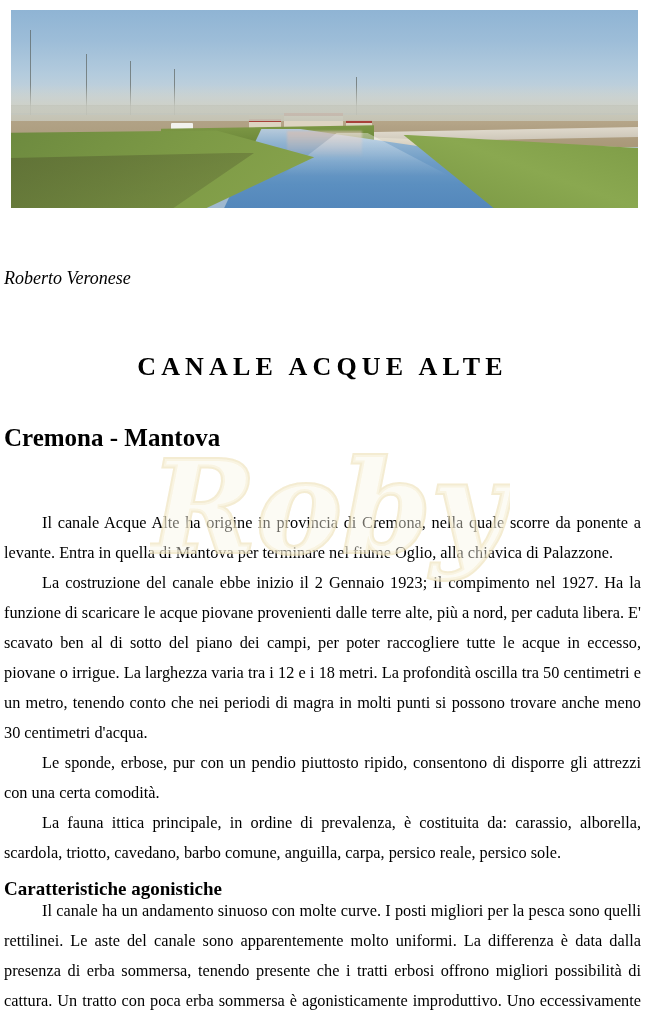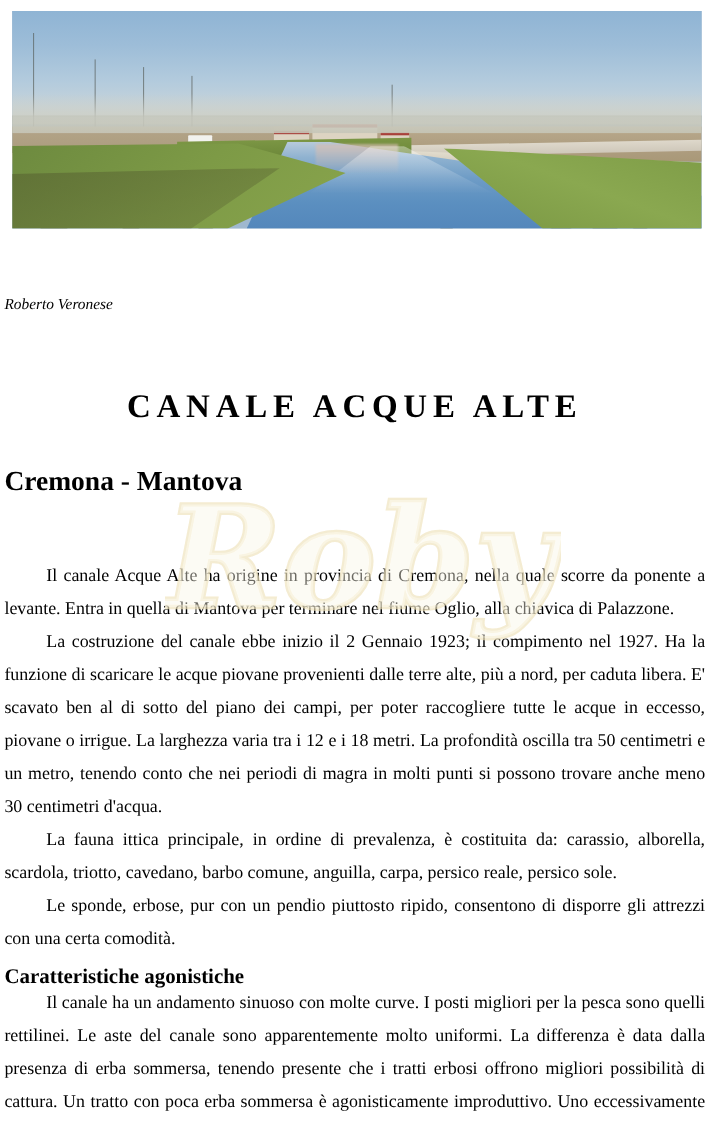--- a/index.html
+++ b/index.html
@@ -194,32 +194,32 @@
     line-height: 14px;
     color: #111111;
     letter-spacing: 0.1px;
   }
 
   
   .byline {
     position: absolute;
     left: 4px;
     top: 266px;
-    font-size: 14px;
+    font-size: 18px;
     font-style: italic;
     line-height: 24px;
     white-space: nowrap;
   }
   .doc-title {
     position: absolute;
     left: 0;
     top: 332px;
     width: 645px;
     text-align: center;
-    font-size: 30px;
+    font-size: 26px;
     font-weight: bold;
     letter-spacing: 5.2px;
     line-height: 36px;
   }
   .subtitle {
     position: absolute;
     left: 4px;
     top: 402px;
     font-size: 25px;
     font-weight: bold;
@@ -335,22 +335,22 @@
   <div class="byline">Roberto Veronese</div>
 
   <h1 class="doc-title">CANALE  ACQUE  ALTE</h1>
 
   <h2 class="subtitle">Cremona - Mantova</h2>
 
 
   <div class="body-block" id="body-1">
     <p>Il canale Acque Alte ha origine in provincia di Cremona, nella quale scorre da ponente a levante. Entra in quella di Mantova per terminare nel fiume Oglio, alla chiavica di Palazzone.</p>
     <p>La costruzione del canale ebbe inizio il 2 Gennaio 1923; il compimento nel 1927. Ha la funzione di scaricare le acque piovane provenienti dalle terre alte, più a nord, per caduta libera. E' scavato ben al di sotto del piano dei campi, per poter raccogliere tutte le acque in eccesso, piovane o irrigue. La larghezza varia tra i 12 e i 18 metri. La profondità oscilla tra 50 centimetri e un metro, tenendo conto che nei periodi di magra in molti punti si possono trovare anche meno 30 centimetri d'acqua.</p>
+    <p>Le sponde, erbose, pur con un pendio piuttosto ripido, consentono di disporre gli attrezzi con una certa comodità.</p>
     <p>La fauna ittica principale, in ordine di prevalenza, è costituita da: carassio, alborella, scardola, triotto, cavedano, barbo comune, anguilla, carpa, persico reale, persico sole.</p>
-    <p>Le sponde, erbose, pur con un pendio piuttosto ripido, consentono di disporre gli attrezzi con una certa comodità.</p>
   </div>
 
   <h3 class="heading-2">Caratteristiche agonistiche</h3>
 
   <div class="body-block" id="body-2">
     <p>Il canale ha un andamento sinuoso con molte curve. I posti migliori per la pesca sono quelli rettilinei. Le aste del canale sono apparentemente molto uniformi. La differenza è data dalla presenza di erba sommersa, tenendo presente che i tratti erbosi offrono migliori possibilità di cattura. Un tratto con poca erba sommersa è agonisticamente improduttivo. Uno eccessivamente inerbato, senza, cioè, la possibilità di eseguire passate regolari, anche sopra le</p>
   </div>
 
 </div>
 

